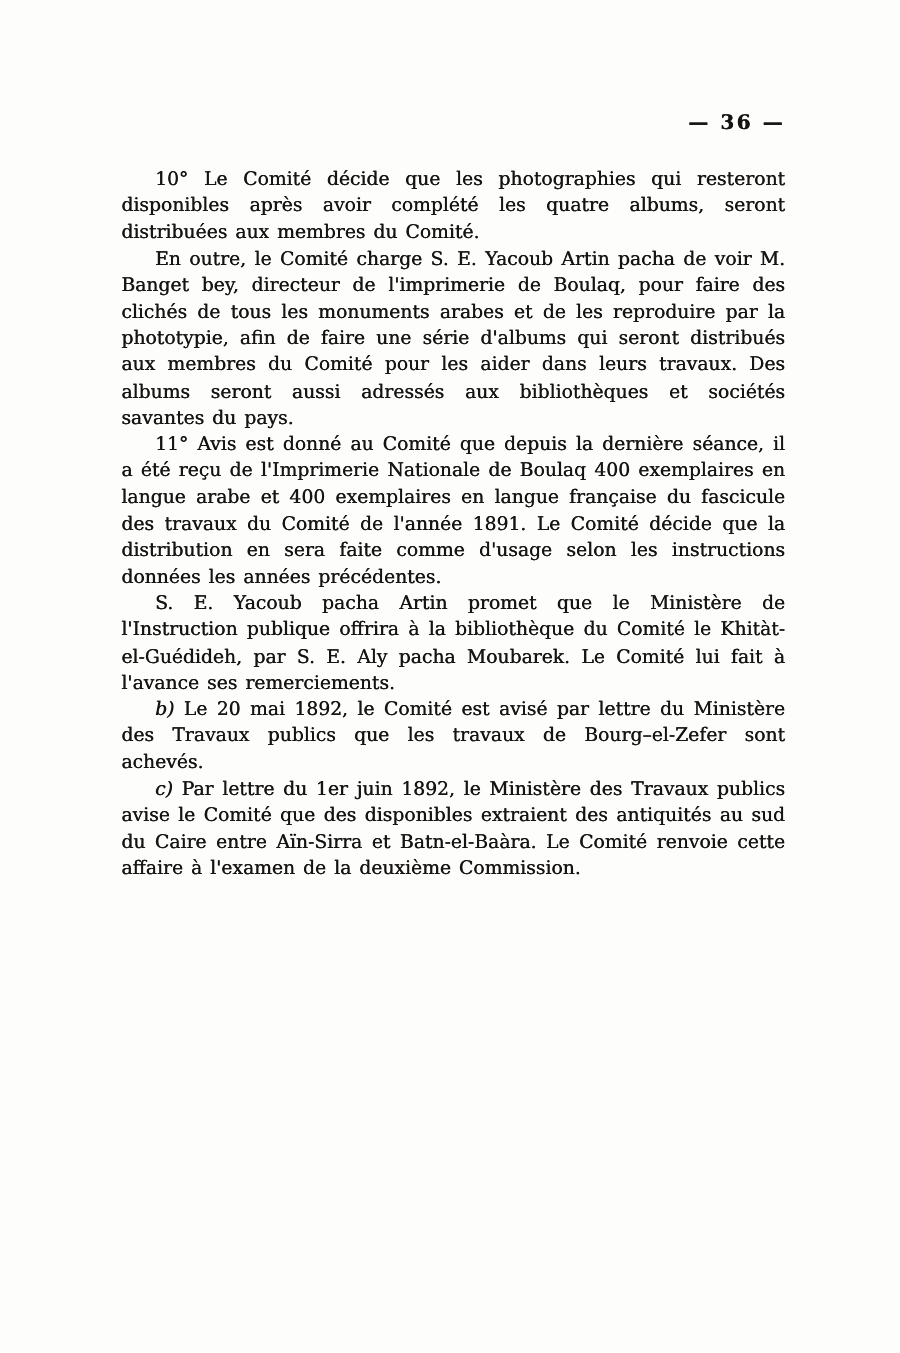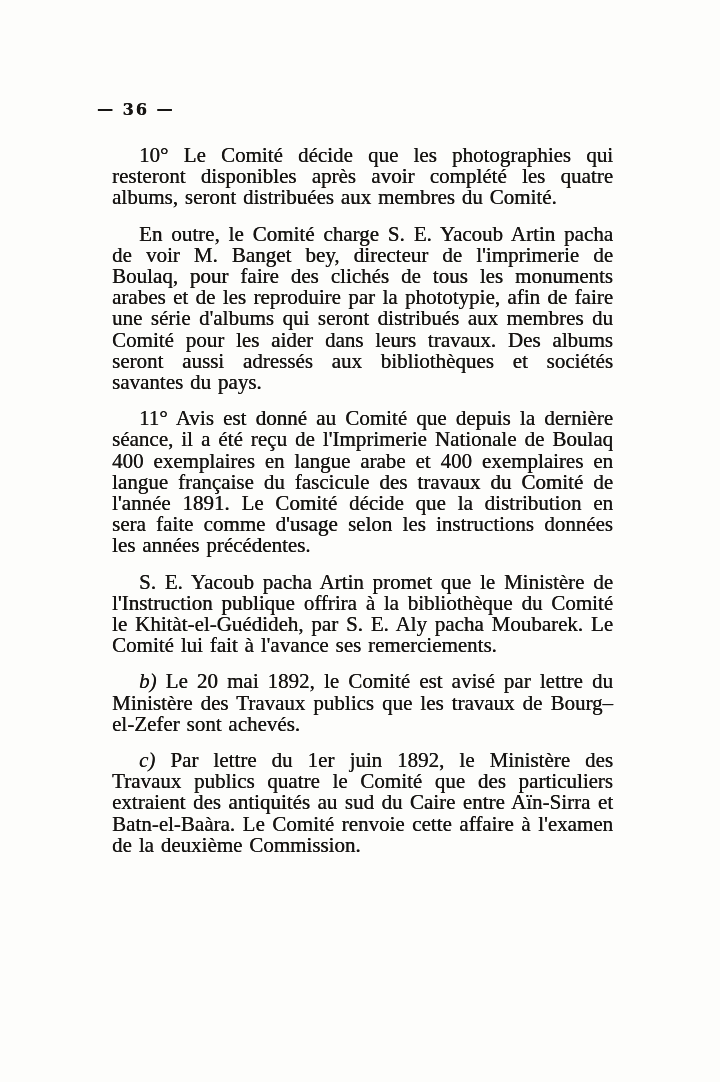--- a/index.html
+++ b/index.html
@@ -17,36 +17,35 @@
     font-family: "DejaVu Serif", "Liberation Serif", serif;
     color: #171513;
   }
   .text-block {
     position: absolute;
     top: 88px;
     left: 97px;
     width: 531px;
   }
   .page-number {
-    text-align: left;
+    text-align: right;
     font-size: 16px;
     font-weight: bold;
     letter-spacing: 2px;
-    margin: 12px 0 26px 0;
+    margin: 0 0 26px 0;
     text-shadow: 0.3px 0 0 currentColor;
   }
   p.para {
-    margin: 15px;
+    margin: 0;
     text-indent: 27px;
     text-align: justify;
-    font-size: 21px;
+    font-size: 15px;
     line-height: 21.2px;
     word-spacing: 1.6px;
     text-shadow: 0.3px 0 0 currentColor;
-    font-family: Liberation Serif, serif;
   }
   .lead {
     font-style: italic;
   }
 </style>
 </head>
 <body>
 
 <div class="page">
   <div class="text-block">
@@ -59,18 +58,18 @@
 
     <p class="para"><span class="lead"></span> <span>11° Avis est donné au Comité que depuis la dernière séance, il a été reçu de l'Imprimerie Nationale de Boulaq 400 exemplaires en langue arabe et 400 exemplaires en langue française du fascicule des travaux du Comité de l'année 1891. Le Comité décide que la distribution en sera faite comme d'usage selon les instructions données les années précédentes.</span></p>
 
 
     <p class="para"><span class="lead"></span> <span>S. E. Yacoub pacha Artin promet que le Ministère de l'Instruction publique offrira à la bibliothèque du Comité le Khitàt-el-Guédideh, par S. E. Aly pacha Moubarek. Le Comité lui fait à l'avance ses remerciements.</span></p>
 
 
 
     <p class="para"><span class="lead">b)</span> <span>Le 20 mai 1892, le Comité est avisé par lettre du Ministère des Travaux publics que les travaux de Bourg–el-Zefer sont achevés.</span></p>
 
-    <p class="para"><span class="lead">c)</span> <span>Par lettre du 1er juin 1892, le Ministère des Travaux publics quatre le Comité que des particuliers extraient des antiquités au sud du Caire entre Aïn-Sirra et Batn-el-Baàra. Le Comité renvoie cette affaire à l'examen de la deuxième Commission.</span></p>
+    <p class="para"><span class="lead">c)</span> <span>Par lettre du 1er juin 1892, le Ministère des Travaux publics avise le Comité que des disponibles extraient des antiquités au sud du Caire entre Aïn-Sirra et Batn-el-Baàra. Le Comité renvoie cette affaire à l'examen de la deuxième Commission.</span></p>
 
 
 
   </div>
 </div>
 
 </body></html>

